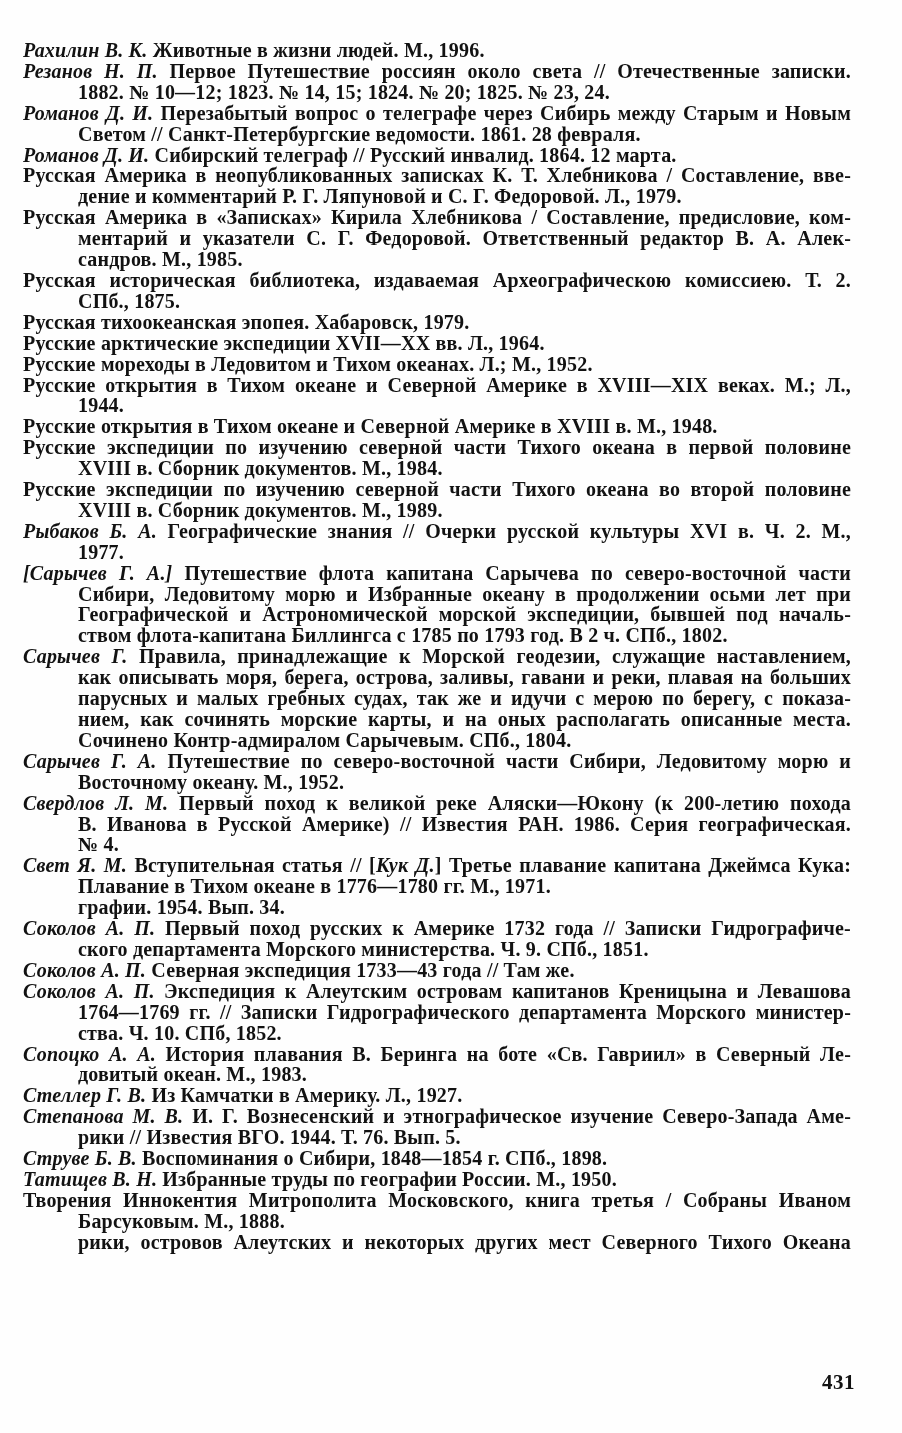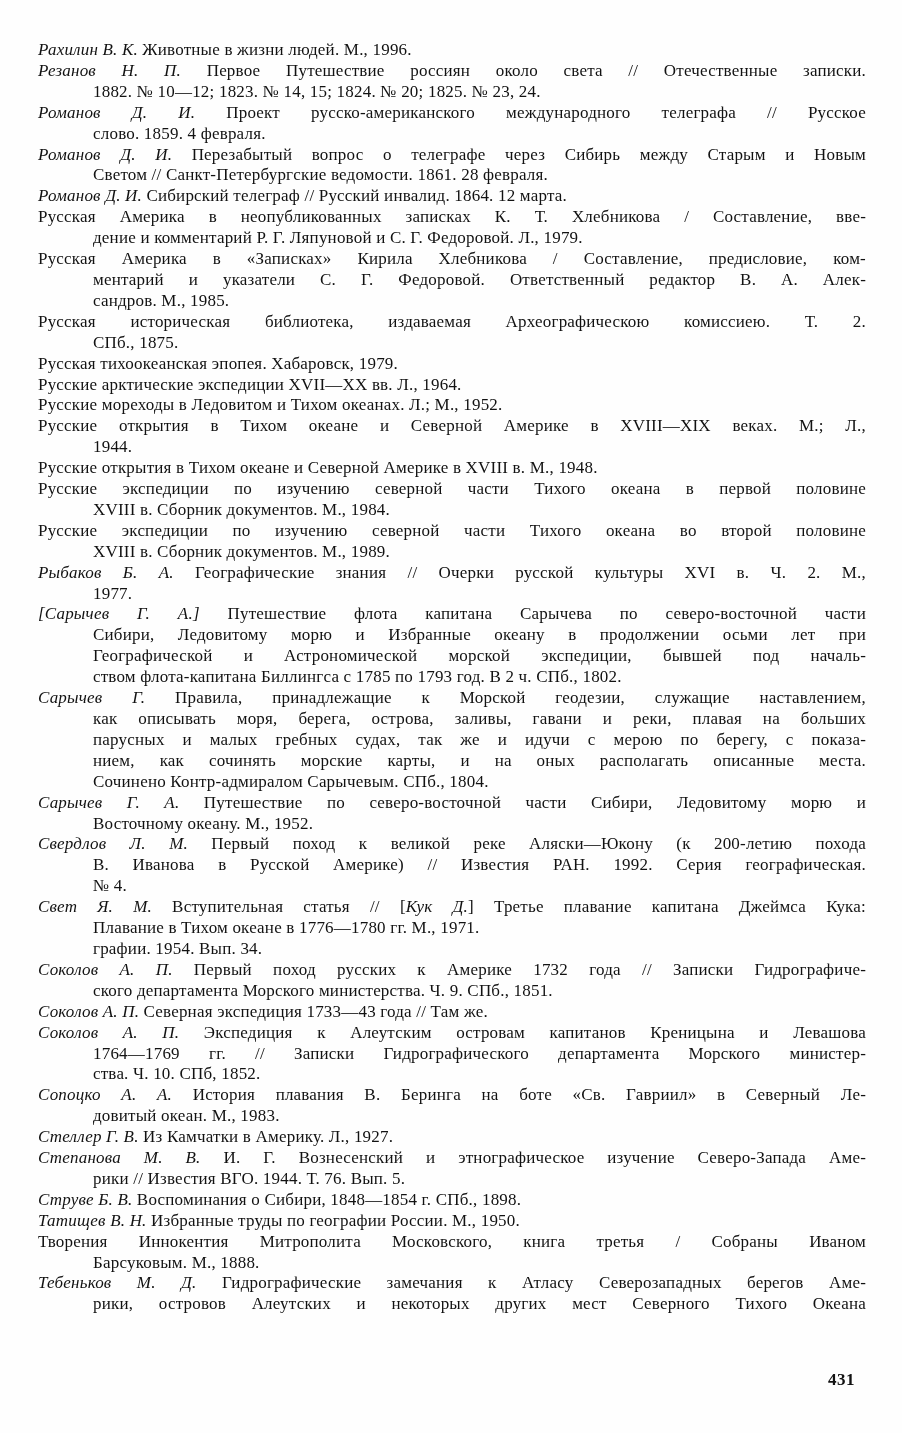--- a/index.html
+++ b/index.html
@@ -13,25 +13,26 @@
     height: 1433px;
     background: #fefefe;
     box-sizing: border-box;
     overflow: hidden;
     font-family: "Liberation Serif", "DejaVu Serif", serif;
     color: #121212;
   }
   .biblio {
     position: absolute;
     top: 40px;
-    left: 38px;
+    left: 23px;
     width: 828px;
-    font-size: 17px;
+    font-size: 20px;
     line-height: 20.9px;
     letter-spacing: 0.2px;
+    font-weight: bold;
   }
   .entry {
     margin: 0;
   }
   .line {
     text-align: justify;
     text-align-last: justify;
     white-space: normal;
   }
   .line.cont {
@@ -40,40 +41,36 @@
   .line.last {
     text-align-last: left;
   }
   .line i {
     font-style: italic;
   }
   .page-number {
     position: absolute;
     right: 47px;
     top: 1370px;
-    font-size: 17px;
+    font-size: 21px;
     font-weight: bold;
     letter-spacing: 0.5px;
   }
 </style>
 </head>
 <body>
 
 <div class="page">
   <div class="biblio">
       <div class="entry">
         <div class="line last"><i>Рахилин В. К.</i> Животные в жизни людей. М., 1996.</div>
       </div>
       <div class="entry">
         <div class="line"><i>Резанов Н. П.</i> Первое Путешествие россиян около света // Отечественные записки.</div>
         <div class="line cont last">1882. № 10—12; 1823. № 14, 15; 1824. № 20; 1825. № 23, 24.</div>
-      </div>
-      <div class="entry">
-        <div class="line"><i>Романов Д. И.</i> Проект русско-американского международного телеграфа // Русское</div>
-        <div class="line cont last">слово. 1859. 4 февраля.</div>
       </div>
       <div class="entry">
         <div class="line"><i>Романов Д. И.</i> Перезабытый вопрос о телеграфе через Сибирь между Старым и Новым</div>
         <div class="line cont last">Светом // Санкт-Петербургские ведомости. 1861. 28 февраля.</div>
       </div>
       <div class="entry">
         <div class="line last"><i>Романов Д. И.</i> Сибирский телеграф // Русский инвалид. 1864. 12 марта.</div>
       </div>
       <div class="entry">
         <div class="line">Русская Америка в неопубликованных записках К. Т. Хлебникова / Составление, вве-</div>
@@ -128,21 +125,21 @@
         <div class="line cont">парусных и малых гребных судах, так же и идучи с мерою по берегу, с показа-</div>
         <div class="line cont">нием, как сочинять морские карты, и на оных располагать описанные места.</div>
         <div class="line cont last">Сочинено Контр-адмиралом Сарычевым. СПб., 1804.</div>
       </div>
       <div class="entry">
         <div class="line"><i>Сарычев Г. А.</i> Путешествие по северо-восточной части Сибири, Ледовитому морю и</div>
         <div class="line cont last">Восточному океану. М., 1952.</div>
       </div>
       <div class="entry">
         <div class="line"><i>Свердлов Л. М.</i> Первый поход к великой реке Аляски—Юкону (к 200-летию похода</div>
-        <div class="line cont">В. Иванова в Русской Америке) // Известия РАН. 1992. Серия географическая.</div>
+        <div class="line cont">В. Иванова в Русской Америке) // Известия РАН. 1986. Серия географическая.</div>
         <div class="line cont last">№ 4.</div>
       </div>
       <div class="entry">
         <div class="line"><i>Свет Я. М.</i> Вступительная статья // [<i>Кук Д.</i>] Третье плавание капитана Джеймса Кука:</div>
         <div class="line cont last">Плавание в Тихом океане в 1776—1780 гг. М., 1971.</div>
       </div>
       <div class="entry">
         <div class="line cont last">графии. 1954. Вып. 34.</div>
       </div>
       <div class="entry">
@@ -172,18 +169,17 @@
         <div class="line last"><i>Струве Б. В.</i> Воспоминания о Сибири, 1848—1854 г. СПб., 1898.</div>
       </div>
       <div class="entry">
         <div class="line last"><i>Татищев В. Н.</i> Избранные труды по географии России. М., 1950.</div>
       </div>
       <div class="entry">
         <div class="line">Творения Иннокентия Митрополита Московского, книга третья / Собраны Иваном</div>
         <div class="line cont last">Барсуковым. М., 1888.</div>
       </div>
       <div class="entry">
-        <div class="line"><i>Тебеньков М. Д.</i> Гидрографические замечания к Атласу Северозападных берегов Аме-</div>
         <div class="line cont">рики, островов Алеутских и некоторых других мест Северного Тихого Океана</div>
       </div>
     </div>
   <div class="page-number">431</div>
 </div>
 
 </body></html>

